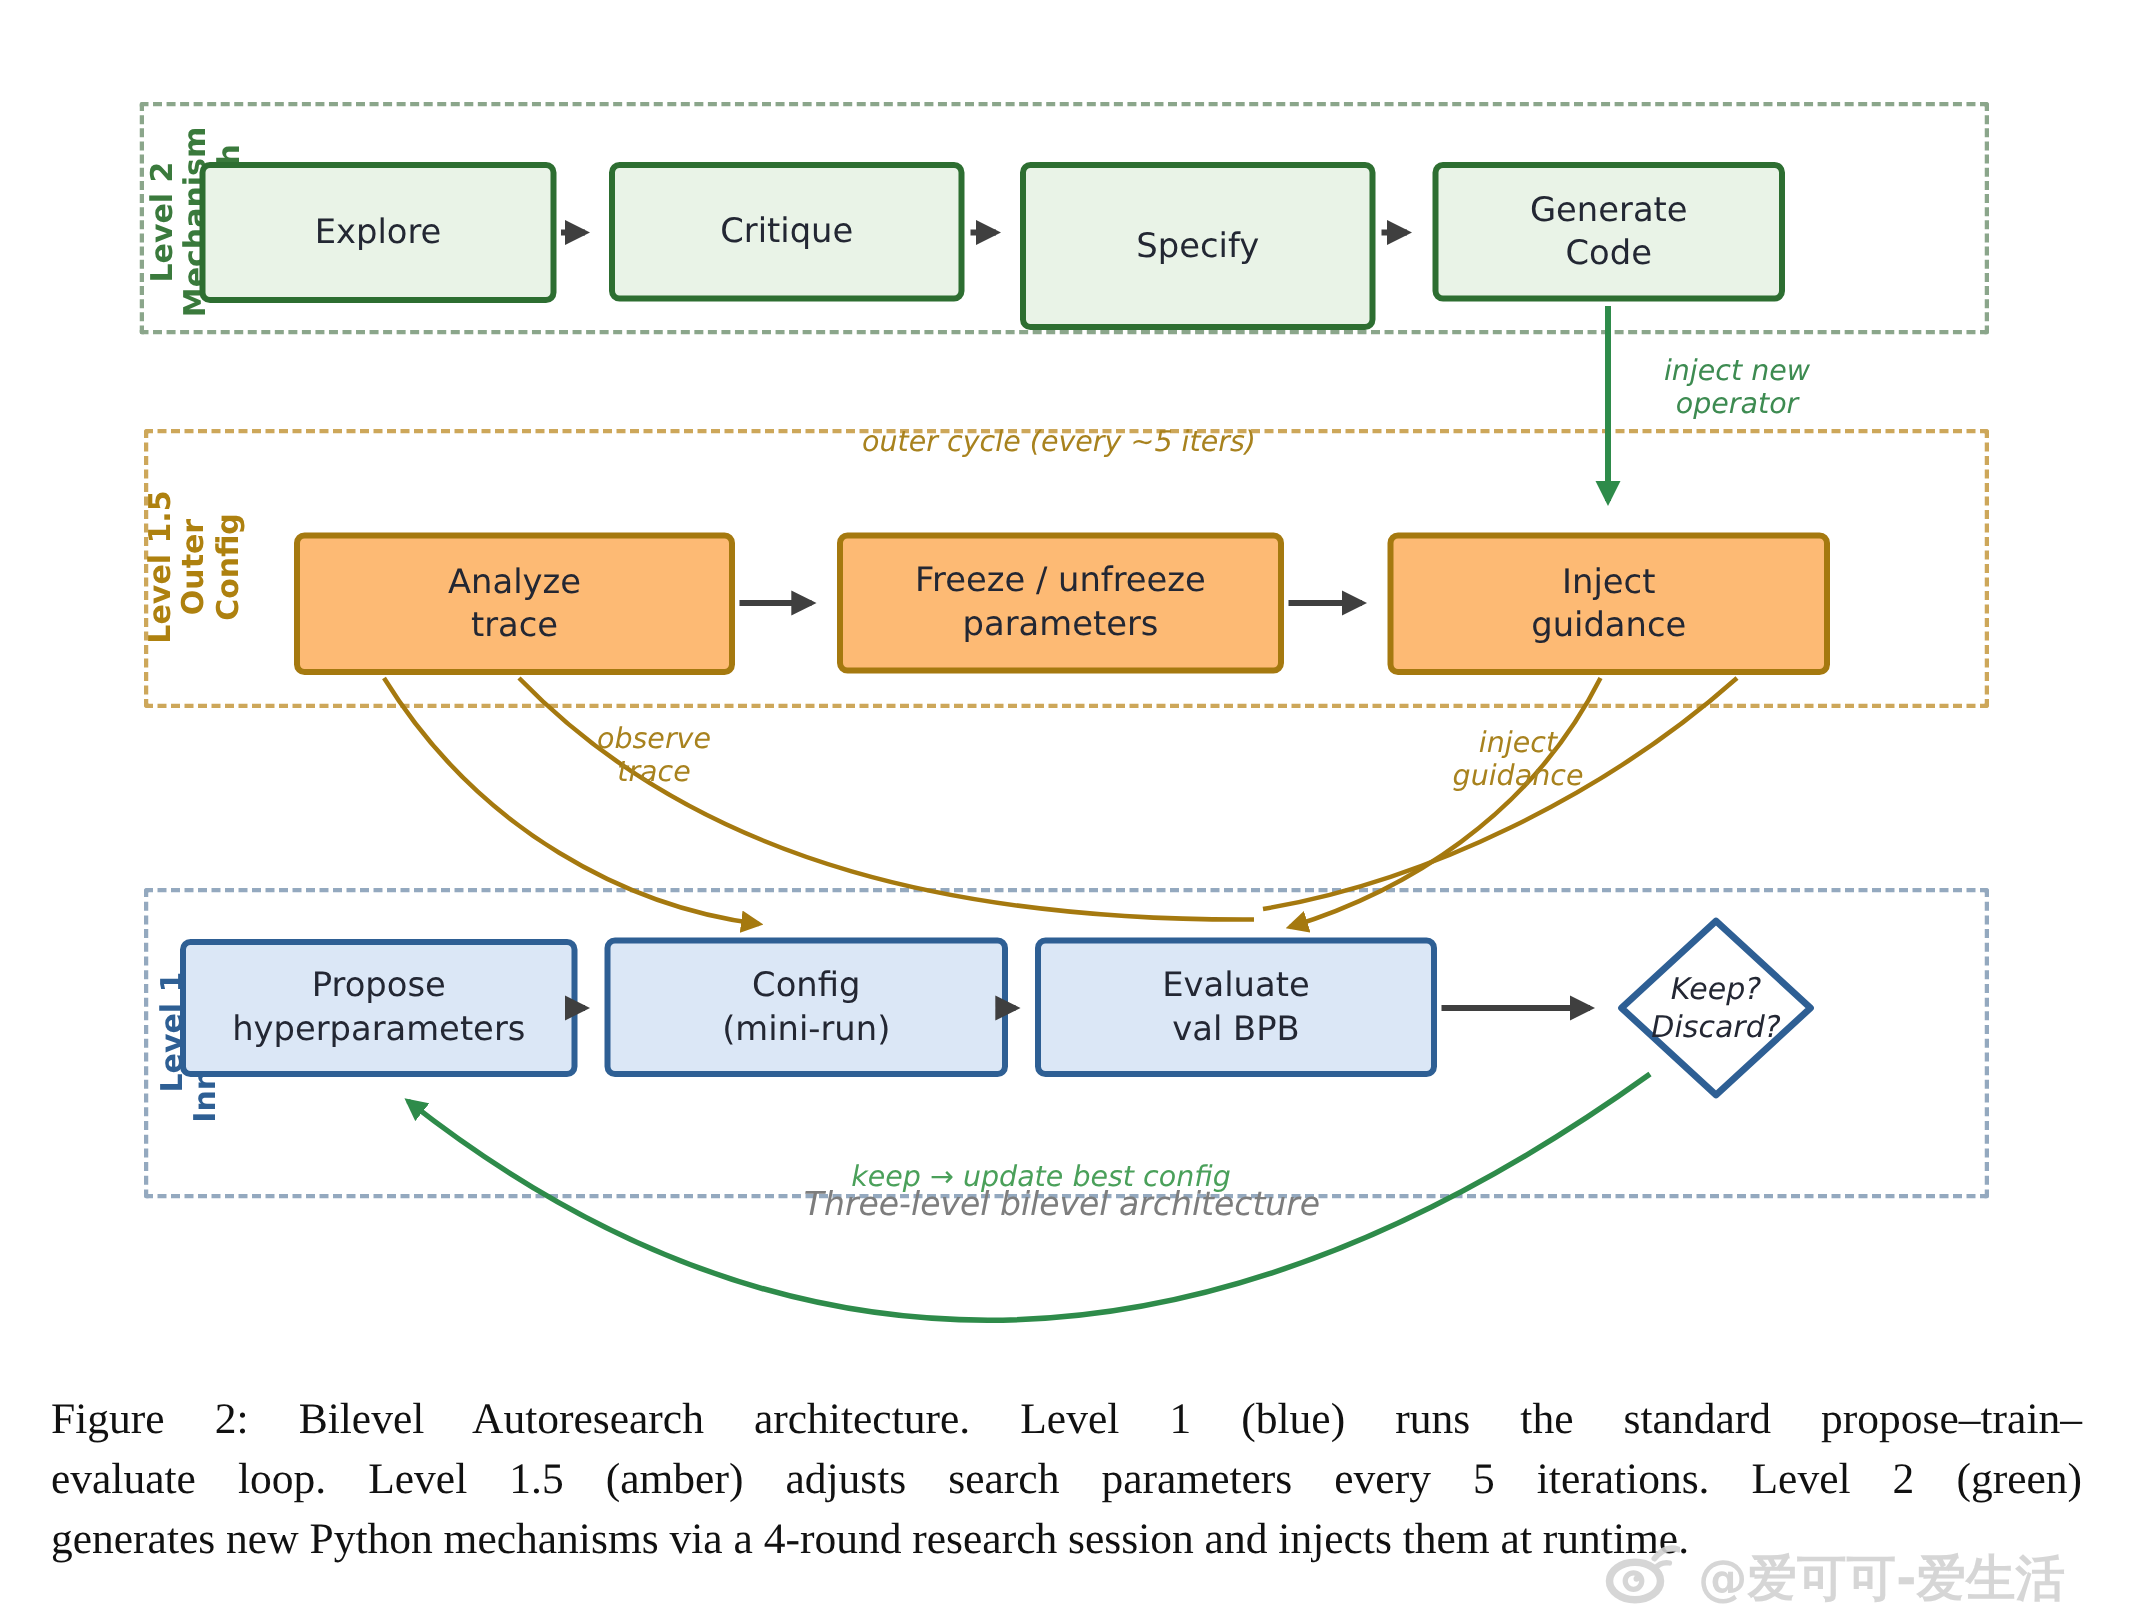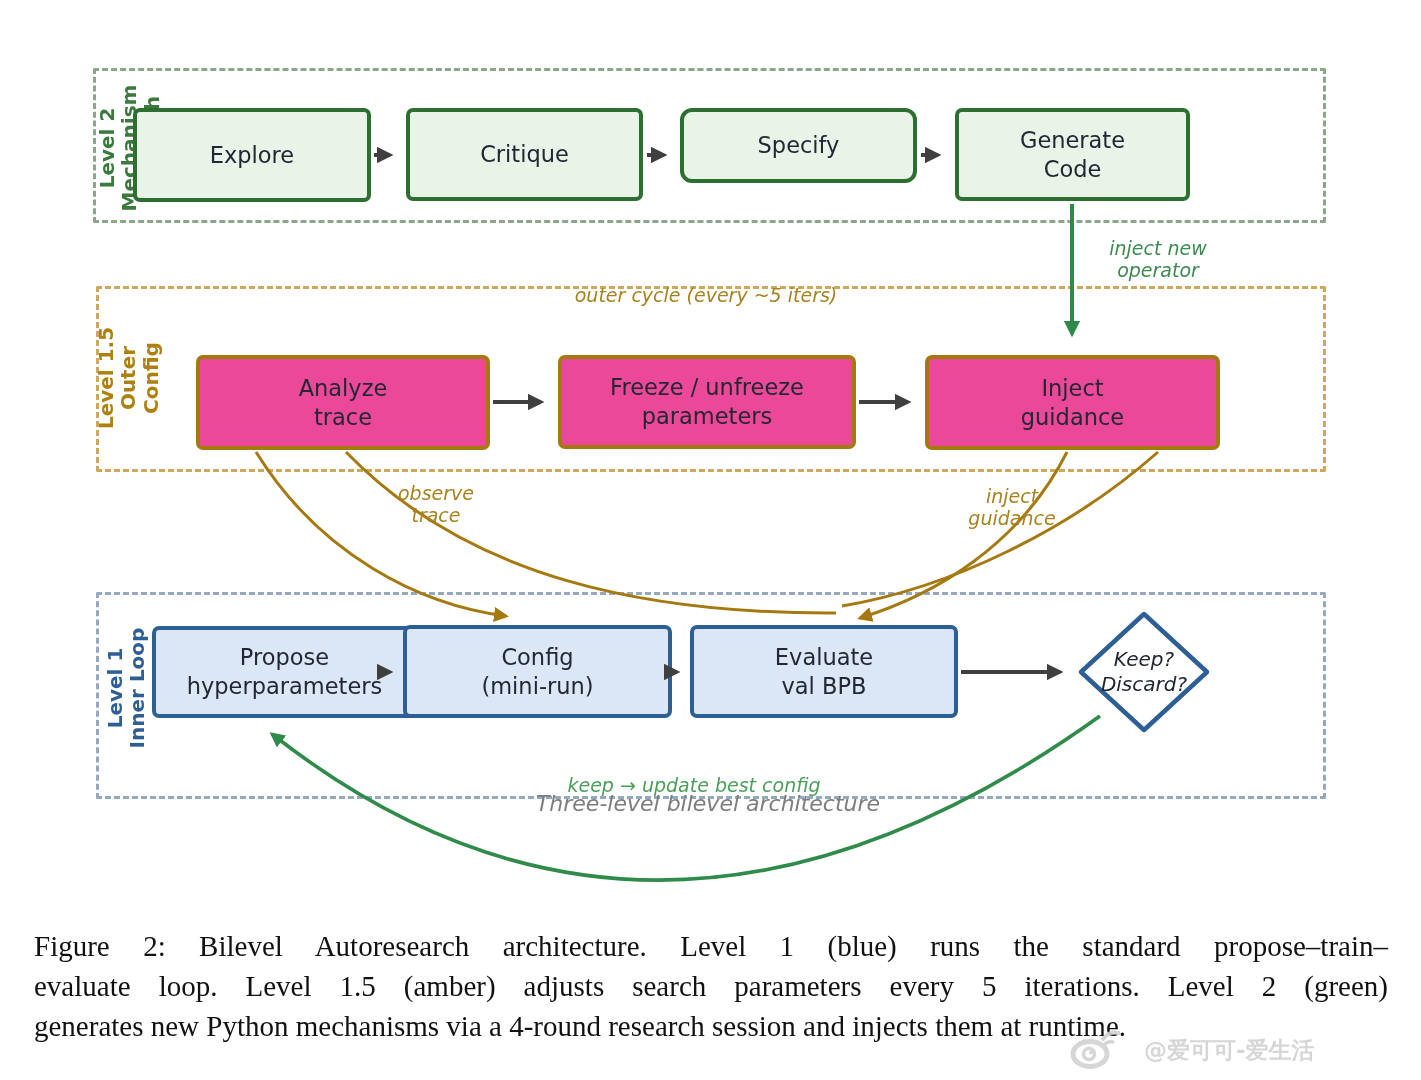--- a/index.html
+++ b/index.html
@@ -7,21 +7,21 @@
           font-family:"DejaVu Sans",sans-serif;}
   .dashed-box{position:absolute;border:3px dashed;border-radius:2px;background:transparent;}
   .dash-l2{left:93px;top:68px;width:1227px;height:149px;border-color:#8ba68b;}
   .dash-l15{left:96px;top:286px;width:1224px;height:180px;border-color:#cda75a;}
   .dash-l1{left:96px;top:592px;width:1224px;height:201px;border-color:#94a9bf;}
 
   .node{position:absolute;box-sizing:border-box;border:4px solid;border-radius:7px;
         display:flex;align-items:center;justify-content:center;text-align:center;
         font-size:22.5px;color:#232733;line-height:1.28;white-space:pre-line;}
   .n-green{background:#e9f3e7;border-color:#2d6e31;}
-  .n-amber{background:#ec4899;border-color:#a5790f;}
+  .n-amber{background:#fdba74;border-color:#a5790f;}
   .n-blue{background:#dbe7f6;border-color:#2e5f94;}
 
   .vlabel{position:absolute;font-weight:bold;font-size:20px;line-height:1.12;
           text-align:center;white-space:pre-line;
           transform:translate(-50%,-50%) rotate(-90deg);}
   .vl-green{color:#3a7a3c;}
   .vl-amber{color:#ae810f;}
   .vl-blue{color:#2e5f94;}
 
   .ann{position:absolute;font-style:italic;text-align:center;white-space:pre-line;
@@ -35,22 +35,22 @@
 
   .diamond-text{position:absolute;left:1144px;top:672px;width:130px;
                 transform:translate(-50%,-50%);text-align:center;font-size:20px;
                 color:#232733;line-height:1.25;white-space:pre-line;font-style:italic;}
 
   .caption{position:absolute;left:34px;top:926px;width:1354px;
            font-family:"Liberation Serif",serif;font-size:29px;color:#111;line-height:40px;}
   .cap-line{text-align:justify;text-align-last:justify;}
   .cap-line.last{text-align-last:left;}
 
-  .watermark{position:absolute;left:1070px;top:1026px;display:flex;align-items:center;gap:24px;
-             color:#d2d2d2;font-size:23px;font-weight:bold;opacity:0.9;
+  .watermark{position:absolute;left:1070px;top:1026px;display:flex;align-items:center;gap:12px;
+             color:#d2d2d2;font-size:33px;font-weight:bold;opacity:0.9;
              text-shadow:0 0 2px #ffffff;white-space:nowrap;}
 </style>
 </head>
 <body>
 
 <div class="canvas">
 
   <div class="dashed-box dash-l2"></div>
   <div class="dashed-box dash-l15"></div>
   <div class="dashed-box dash-l1"></div>
@@ -59,32 +59,32 @@
 Mechanism
 Research</div>
   <div class="vlabel vl-amber" style="left:129px;top:378px;">Level 1.5
 Outer
 Config</div>
   <div class="vlabel vl-blue" style="left:126px;top:688px;">Level 1
 Inner Loop</div>
 
   <div class="node n-green" style="left:133px;top:108px;width:238px;height:94px;">Explore</div>
   <div class="node n-green" style="left:406px;top:108px;width:237px;height:93px;">Critique</div>
-  <div class="node n-green" style="left:680px;top:108px;width:237px;height:75px;border-radius:12px;">Specify</div>
+  <div class="node n-green" style="left:680px;top:108px;width:237px;height:112px;">Specify</div>
   <div class="node n-green" style="left:955px;top:108px;width:235px;height:93px;">Generate
 Code</div>
 
   <div class="node n-amber" style="left:196px;top:355px;width:294px;height:95px;">Analyze
 trace</div>
   <div class="node n-amber" style="left:558px;top:355px;width:298px;height:94px;">Freeze / unfreeze
 parameters</div>
   <div class="node n-amber" style="left:925px;top:355px;width:295px;height:95px;">Inject
 guidance</div>
 
-  <div class="node n-blue" style="left:120px;top:626px;width:265px;height:92px;margin-left:32px;">Propose
+  <div class="node n-blue" style="left:120px;top:626px;width:265px;height:92px;">Propose
 hyperparameters</div>
   <div class="node n-blue" style="left:403px;top:625px;width:269px;height:93px;">Config
 (mini-run)</div>
   <div class="node n-blue" style="left:690px;top:625px;width:268px;height:93px;">Evaluate
 val BPB</div>
 
   <svg class="svg-overlay" viewBox="0 0 1421 1080">
     <defs>
       <marker id="ah-dark" viewBox="0 0 10 10" refX="8" refY="5" markerWidth="4.2" markerHeight="4.2" orient="auto-start-reverse">
         <path d="M0,0 L10,5 L0,10 z" fill="#3f3f3f"></path>

